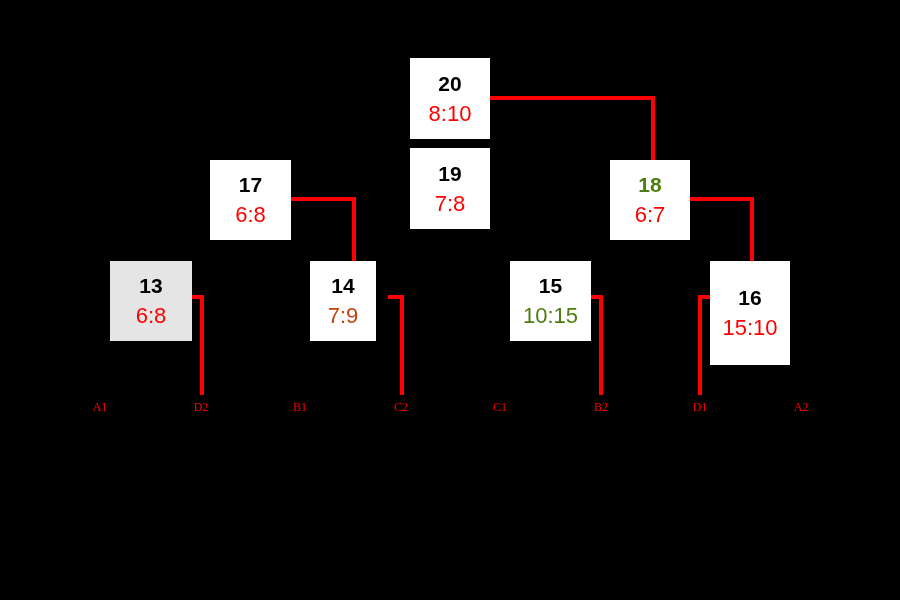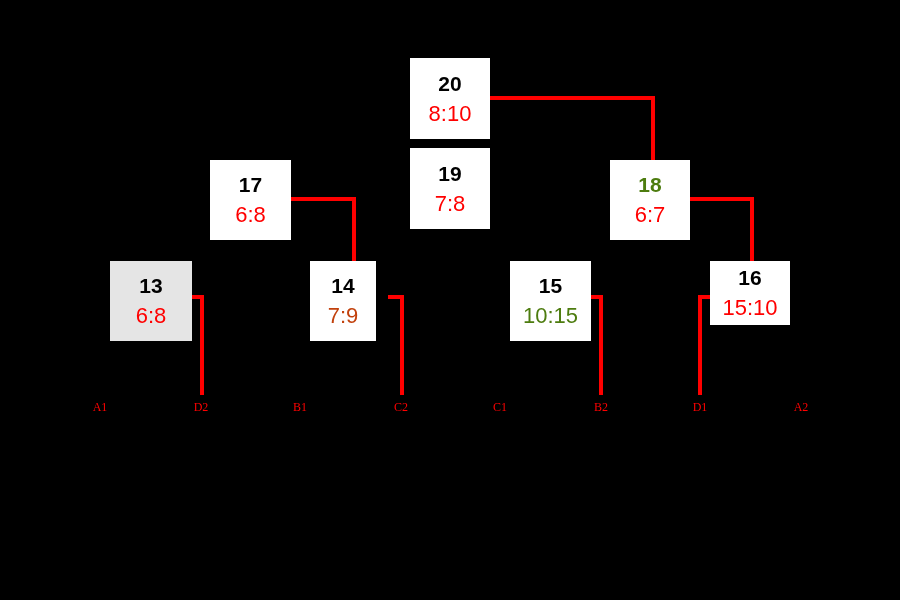--- a/index.html
+++ b/index.html
@@ -110,21 +110,21 @@
         <div class="node-score" style="color: rgb(255, 0, 0);">6:8</div>
       </div>
       <div class="node" style="left: 310px; top: 261px; width: 66px; height: 80px; background: rgb(255, 255, 255);">
         <div class="node-id" style="color: rgb(0, 0, 0);">14</div>
         <div class="node-score" style="color: #c2410c;">7:9</div>
       </div>
       <div class="node" style="left: 510px; top: 261px; width: 81px; height: 80px; background: rgb(255, 255, 255);">
         <div class="node-id" style="color: rgb(0, 0, 0);">15</div>
         <div class="node-score" style="color: #4d7c0f;">10:15</div>
       </div>
-      <div class="node" style="left: 710px; top: 261px; width: 80px; height: 64px; background: rgb(255, 255, 255);">
+      <div class="node" style="left: 710px; top: 261px; width: 80px; height: 104px; background: rgb(255, 255, 255);">
         <div class="node-id" style="color: rgb(0, 0, 0);">16</div>
         <div class="node-score" style="color: rgb(255, 0, 0);">15:10</div>
       </div>
     </div>
   <div id="label-layer">
       <div class="slot-label" style="left: 100px; top: 401px; color: rgb(255, 0, 0);">A1</div>
       <div class="slot-label" style="left: 201px; top: 401px; color: rgb(255, 0, 0);">D2</div>
       <div class="slot-label" style="left: 300px; top: 401px; color: rgb(255, 0, 0);">B1</div>
       <div class="slot-label" style="left: 401px; top: 401px; color: rgb(255, 0, 0);">C2</div>
       <div class="slot-label" style="left: 500px; top: 401px; color: rgb(255, 0, 0);">C1</div>

